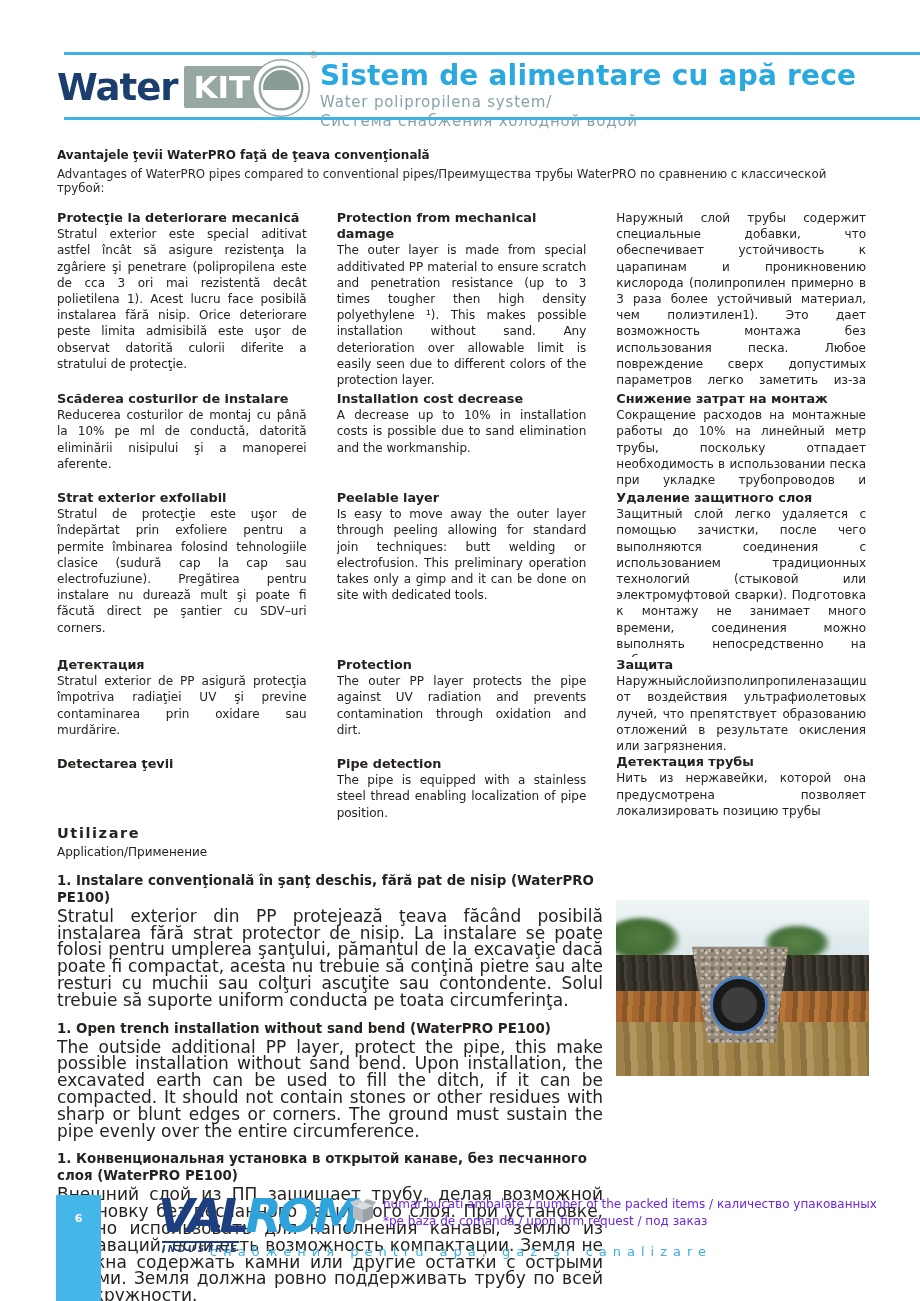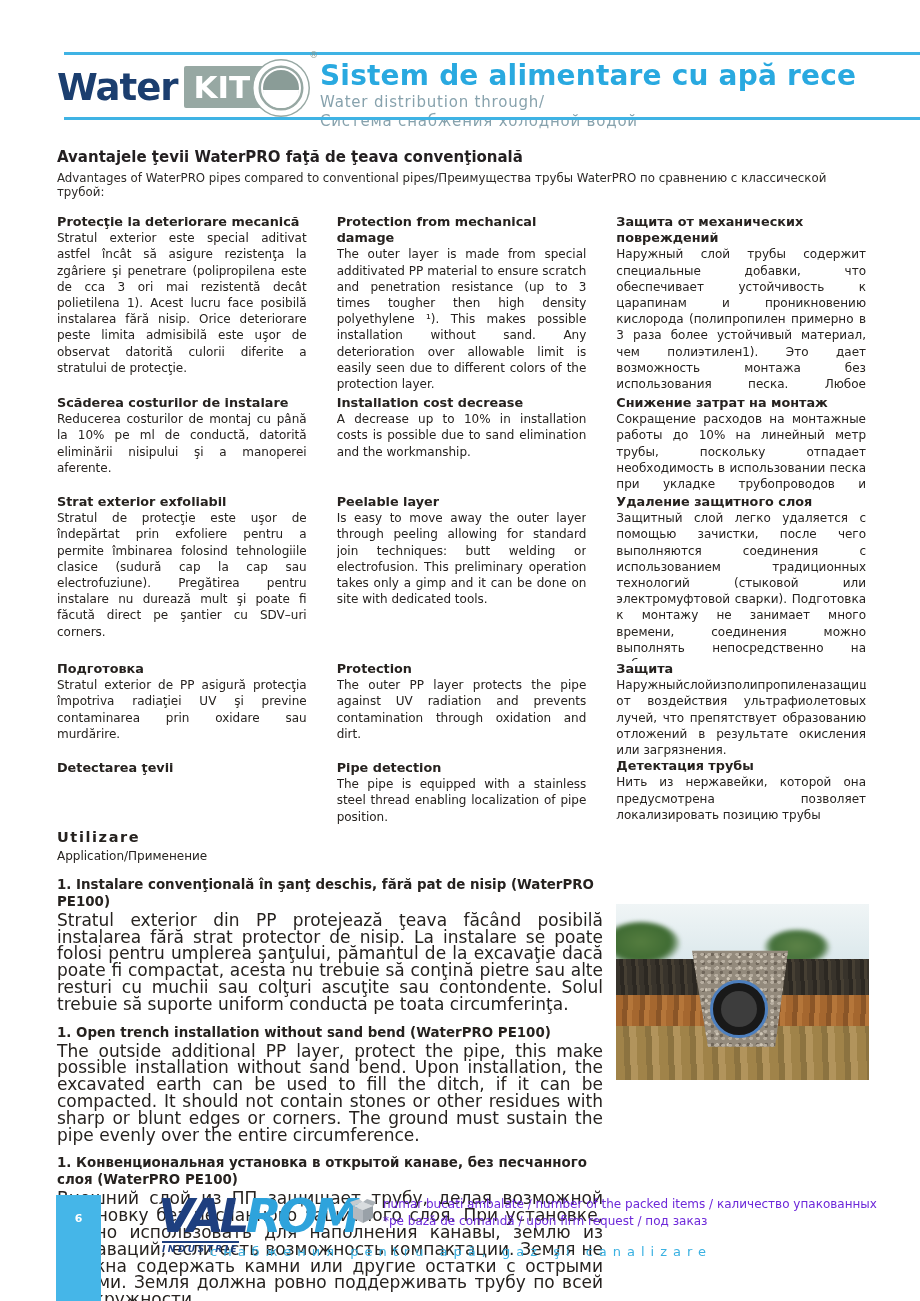--- a/index.html
+++ b/index.html
@@ -18,21 +18,21 @@
   .logo-kitbox{position:relative;margin-left:6px;background:#97a8a3;height:42px;border-radius:2px;
     display:flex;align-items:center;padding:0 40px 0 10px;}
   .logo-kit{font-size:31px;font-weight:bold;color:#ffffff;letter-spacing:0px;line-height:1;}
   .logo-circle{position:absolute;right:-22px;top:-9px;}
   .logo-reg{position:absolute;right:-28px;top:-16px;font-size:9px;color:#85988f;}
   .htitle{position:absolute;left:320px;top:58px;line-height:1.25;}
   .htitle .t1{font-size:28px;font-weight:bold;color:#29a9e0;letter-spacing:.2px;}
   .htitle .t2,.htitle .t3{font-size:15px;color:#87a2ad;letter-spacing:.8px;}
   
   .main{padding:0 54px 0 57px;}
-  .h1{margin-top:18px;font-size:15px;font-weight:bold;color:#231f20;}
+  .h1{margin-top:18px;font-size:12px;font-weight:bold;color:#231f20;}
   .h1sub{margin-top:5px;font-size:11.8px;color:#2d2a27;}
   .adv-grid{margin-top:15px;display:grid;grid-template-columns:1fr 1fr 1fr;column-gap:30px;
     grid-template-rows:181px 99px 167px 99px auto;}
   .cell{font-size:12px;line-height:16.2px;text-align:justify;overflow:hidden;}
   .cell .ct{font-weight:bold;font-size:12.8px;text-align:left;}
   .cell.span2{grid-row:span 2;}
   .cell .ct.inner{margin-top:0px;}
   
   .uti-h{margin-top:4px;font-size:14.5px;font-weight:bold;letter-spacing:1.6px;}
   .uti-sub{margin-top:4px;font-size:12px;}
@@ -98,42 +98,41 @@
             <circle cx="31" cy="31" r="25" fill="none" stroke="#ffffff" stroke-width="5"></circle>
             <circle cx="31" cy="31" r="19" fill="#8a9c97" stroke="#ffffff" stroke-width="2"></circle>
             <path d="M 13 33 A 18 18 0 0 0 49 33 Z" fill="#ffffff"></path>
           </svg>
         </span>
         <span class="logo-reg">®</span>
       </span>
     </div>
     <div class="htitle">
       <div class="t1">Sistem de alimentare cu apă rece</div>
-      <div class="t2">Water distribution through/</div>
+      <div class="t2">Water polipropilena system/</div>
       <div class="t3">Система снабжения холодной водой</div>
     </div>
     <div class="rule rule-bottom"></div>
   </div>
 
   <div class="main">
     <div class="h1">Avantajele ţevii WaterPRO faţă de ţeava convenţională</div>
     <div class="h1sub">Advantages of WaterPRO pipes compared to conventional pipes/Преимущества трубы WaterPRO по сравнению с классической трубой:</div>
 
     <div class="adv-grid">
 
       <div class="cell">
         <div class="ct">Protecţie la deteriorare mecanică</div>
         <div>Stratul exterior este special aditivat astfel încât să asigure rezistenţa la zgâriere şi penetrare (polipropilena este de cca 3 ori mai rezistentă decât polietilena 1). Acest lucru face posibilă instalarea fără nisip. Orice deteriorare peste limita admisibilă este uşor de observat datorită culorii diferite a stratului de protecţie.</div>
       </div>
       <div class="cell">
         <div class="ct">Protection from mechanical damage</div>
         <div>The outer layer is made from special additivated PP material to ensure scratch and penetration resistance (up to 3 times tougher then high density polyethylene ¹). This makes possible installation without sand. Any deterioration over allowable limit is easily seen due to different colors of the protection layer.</div>
       </div>
       <div class="cell">
-        <div class="ct">Защита от механических повреждений</div>
         <div>Наружный слой трубы содержит специальные добавки, что обеспечивает устойчивость к царапинам и проникновению кислорода (полипропилен примерно в 3 раза более устойчивый материал, чем полиэтилен1). Это дает возможность монтажа без использования песка. Любое повреждение сверх допустимых параметров легко заметить из-за отличающегося цвета покрытия.</div>
       </div>
 
       <div class="cell">
         <div class="ct">Scăderea costurilor de instalare</div>
         <div>Reducerea costurilor de montaj cu până la 10% pe ml de conductă, datorită eliminării nisipului şi a manoperei aferente.</div>
       </div>
       <div class="cell">
         <div class="ct">Installation cost decrease</div>
         <div>A decrease up to 10% in installation costs is possible due to sand elimination and the workmanship.</div>
@@ -150,21 +149,21 @@
       <div class="cell">
         <div class="ct">Peelable layer</div>
         <div>Is easy to move away the outer layer through peeling allowing for standard join techniques: butt welding or electrofusion. This preliminary operation takes only a gimp and it can be done on site with dedicated tools.</div>
       </div>
       <div class="cell">
         <div class="ct">Удаление защитного слоя</div>
         <div>Защитный слой легко удаляется с помощью зачистки, после чего выполняются соединения с использованием традиционных технологий (стыковой или электромуфтовой сварки). Подготовка к монтажу не занимает много времени, соединения можно выполнять непосредственно на рабочем участке при помощи соответствующего сварочного оборудования.</div>
       </div>
 
       <div class="cell">
-        <div class="ct">Подготовка</div>
+        <div class="ct">Детектация</div>
         <div>Stratul exterior de PP asigură protecţia împotriva radiaţiei UV şi previne contaminarea prin oxidare sau murdărire.</div>
       </div>
       <div class="cell">
         <div class="ct">Protection</div>
         <div>The outer PP layer protects the pipe against UV radiation and prevents contamination through oxidation and dirt.</div>
       </div>
       <div class="cell span2">
         <div class="ct">Защита</div>
         <div>Наружныйслойизполипропиленазащищает от воздействия ультрафиолетовых лучей, что препятствует образованию отложений в результате окисления или загрязнения.</div>
         <div class="ct inner">Детектация трубы</div>

